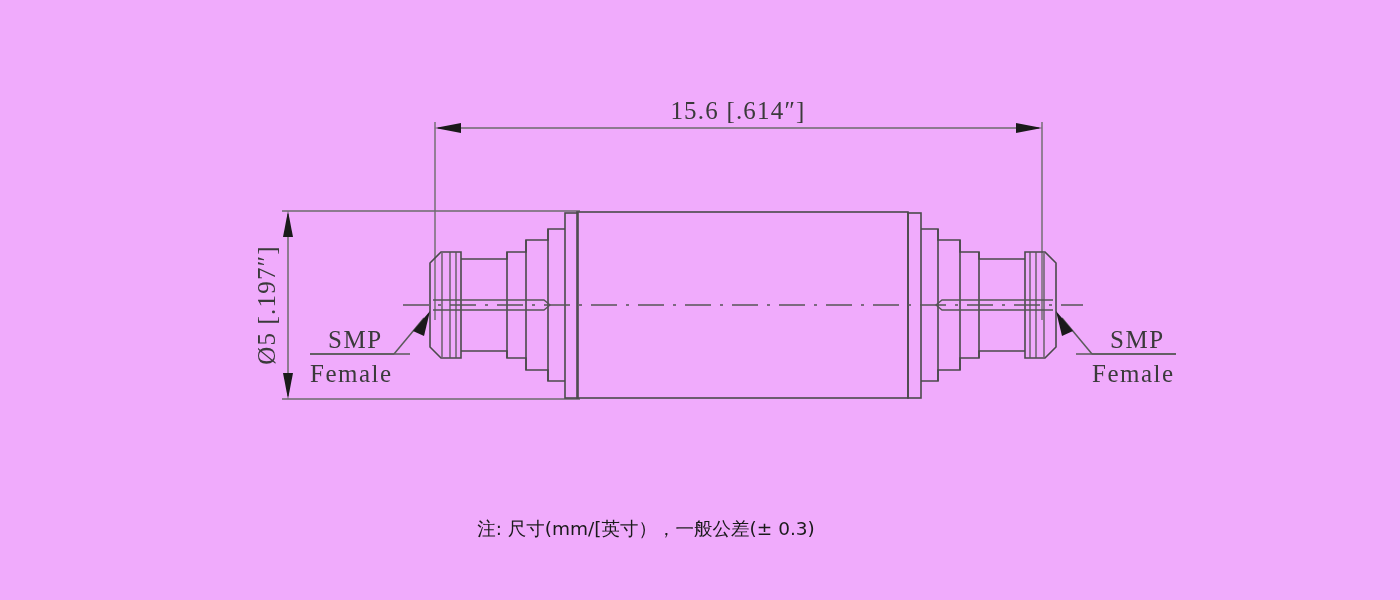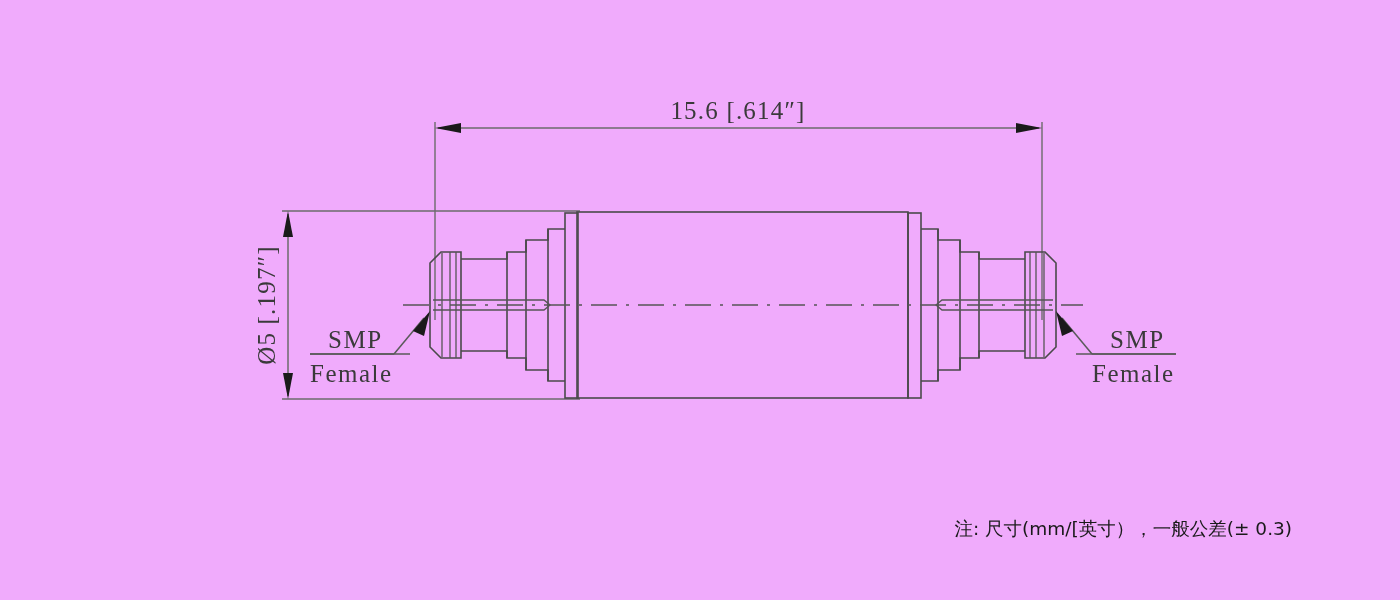--- a/index.html
+++ b/index.html
@@ -73,21 +73,21 @@
     font-family: "Liberation Serif", serif;
     font-size: 25px;
     fill: #3a3a3a;
     letter-spacing: 1.5px;
   }
   .note-block {
     position: absolute;
     left: 0;
     top: 516px;
     width: 1292px;
-    text-align: right;
+    text-align: center;
   }
   .note-line {
     font-family: "DejaVu Sans", sans-serif;
     font-size: 18.5px;
     color: #1a1a1a;
     line-height: 25px;
     white-space: pre;
   }
 </style>
 </head>

